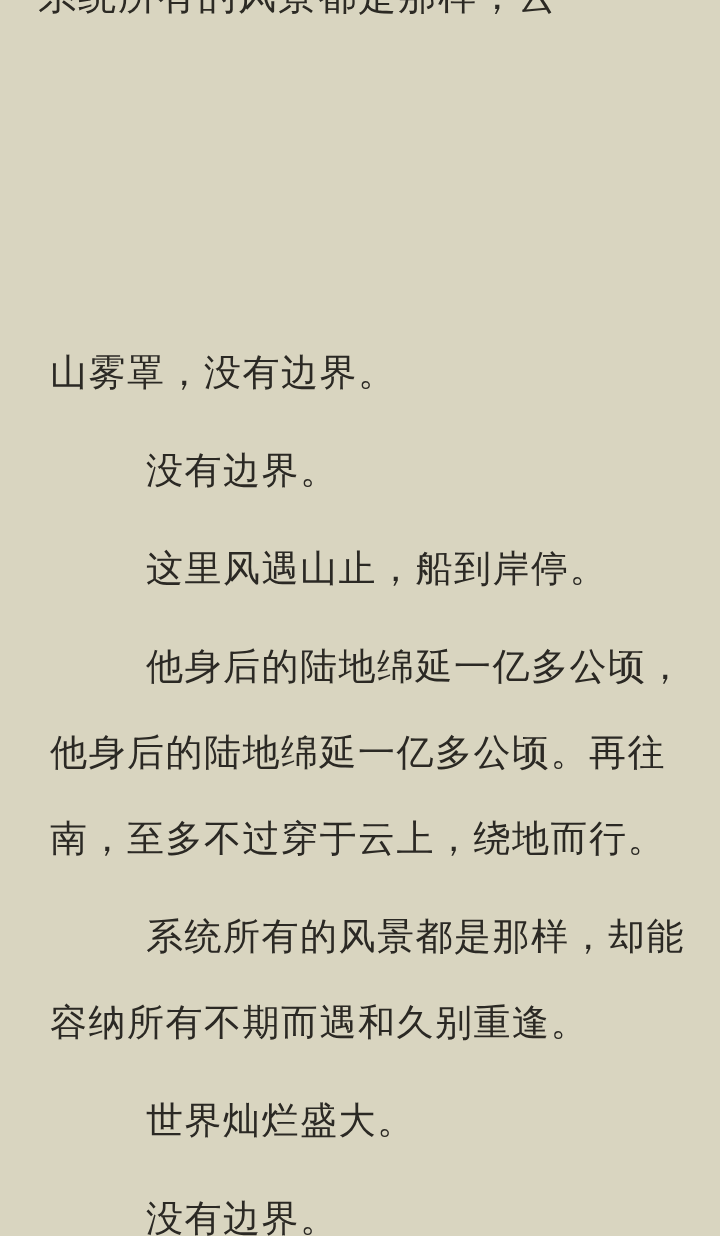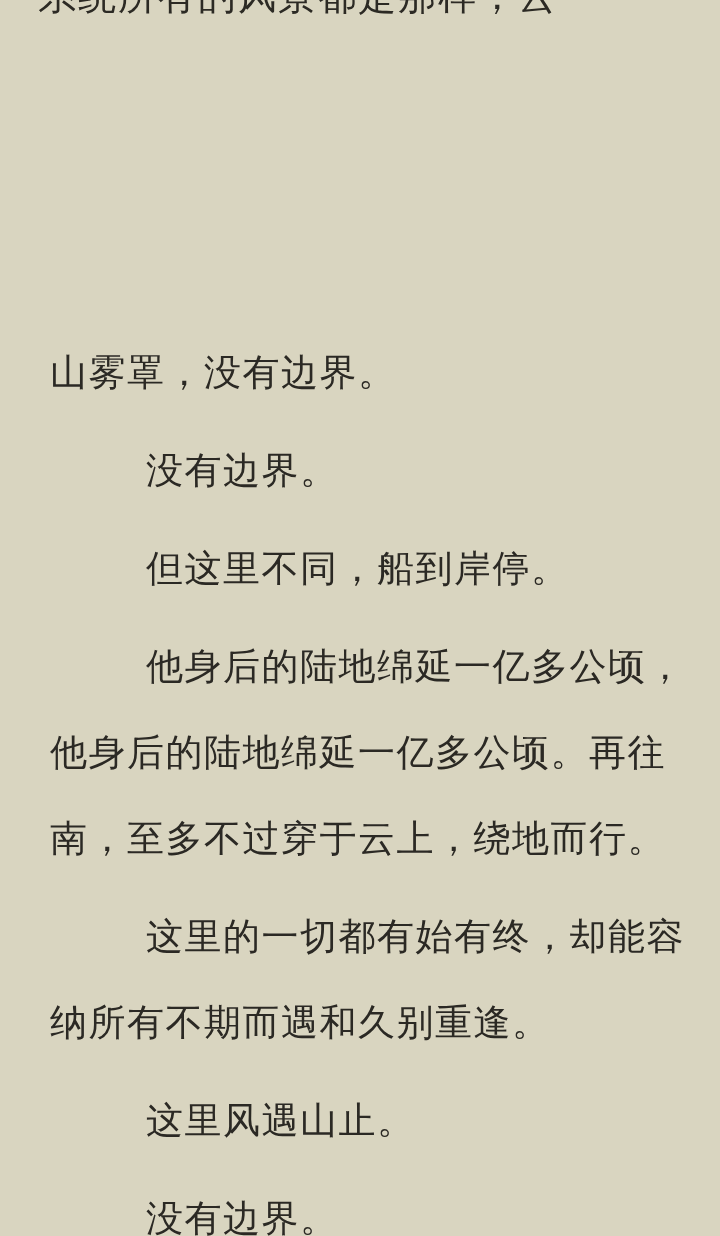--- a/index.html
+++ b/index.html
@@ -68,20 +68,20 @@
 
 <div id="reader-page">
 
   <div id="top-clipped-line">
     <div class="text">系统所有的风景都是那样，云</div>
   </div>
 
   <div id="body-text">
     <p class="para cont">山雾罩，没有边界。</p>
     <p class="para indent">没有边界。</p>
-    <p class="para indent">但这里不同，船到岸停。</p>
+    <p class="para indent">这里风遇山止，船到岸停。</p>
     <p class="para indent">他身后的陆地绵延一亿多公顷，他身后的陆地绵延一亿多公顷。再往南，至多不过穿于云上，绕地而行。</p>
-    <p class="para indent">这里的一切都有始有终，却能容纳所有不期而遇和久别重逢。</p>
-    <p class="para indent">这里风遇山止。</p>
+    <p class="para indent">系统所有的风景都是那样，却能容纳所有不期而遇和久别重逢。</p>
+    <p class="para indent">世界灿烂盛大。</p>
     <p class="para indent">没有边界。</p>
   </div>
 
 </div>
 
 </body></html>

